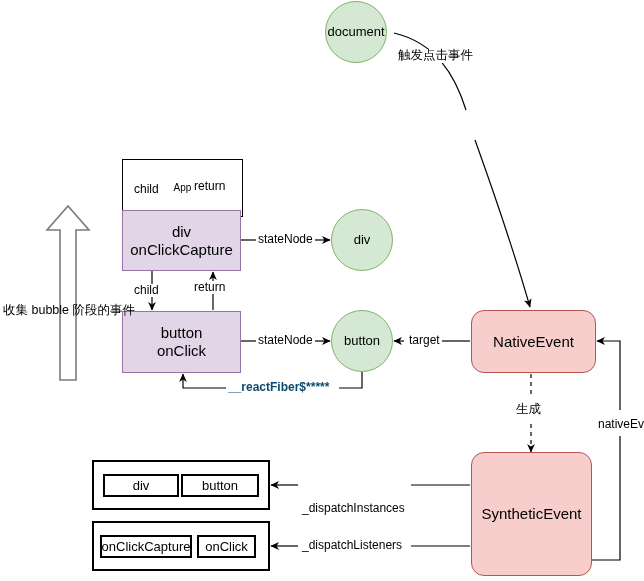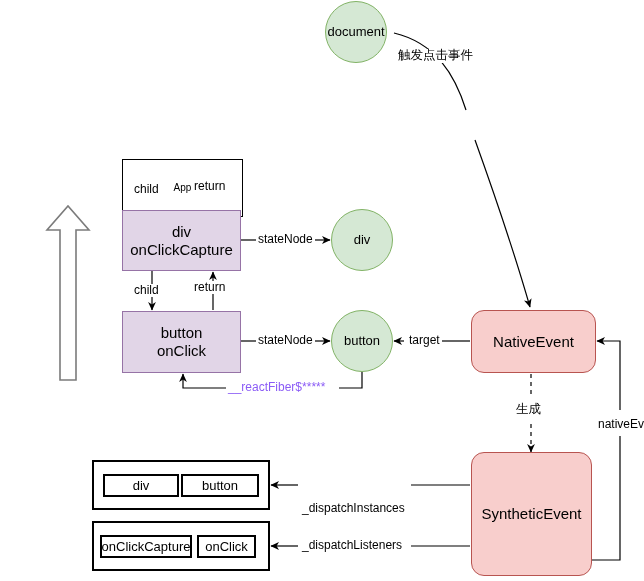--- a/index.html
+++ b/index.html
@@ -82,21 +82,22 @@
   .elabel {
     position: absolute;
     font-size: 12px;
     color: #000000;
     background: #ffffff;
     padding: 0 2px;
     white-space: nowrap;
     line-height: 1.1;
   }
   .elabel.green {
-    color: #8b5cf6;
+    color: #0c4a6e;
+    font-weight: bold;
   }
   .elabel.cn {
     font-size: 12.5px;
   }
   .bigarrow-label {
     position: absolute;
     font-size: 12.5px;
     color: #000000;
     white-space: nowrap;
     background: transparent;
@@ -227,14 +228,15 @@
   <div class="elabel" style="left:407px; top:334px;"><span>target</span></div>
 
   <div class="elabel cn" style="left:514px; top:403px;"><span>生成</span></div>
 
   <div class="elabel" style="left:596px; top:418px;"><span>nativeEvent</span></div>
 
   <div class="elabel" style="left:300px; top:502px;"><span>_dispatchInstances</span></div>
 
   <div class="elabel" style="left:300px; top:539px;"><span>_dispatchListeners</span></div>
 
+  <div class="bigarrow-label" style="left:3px; top:302px;"><span>收集 bubble 阶段的事件</span></div>
 
 </div>
 
 </body></html>

